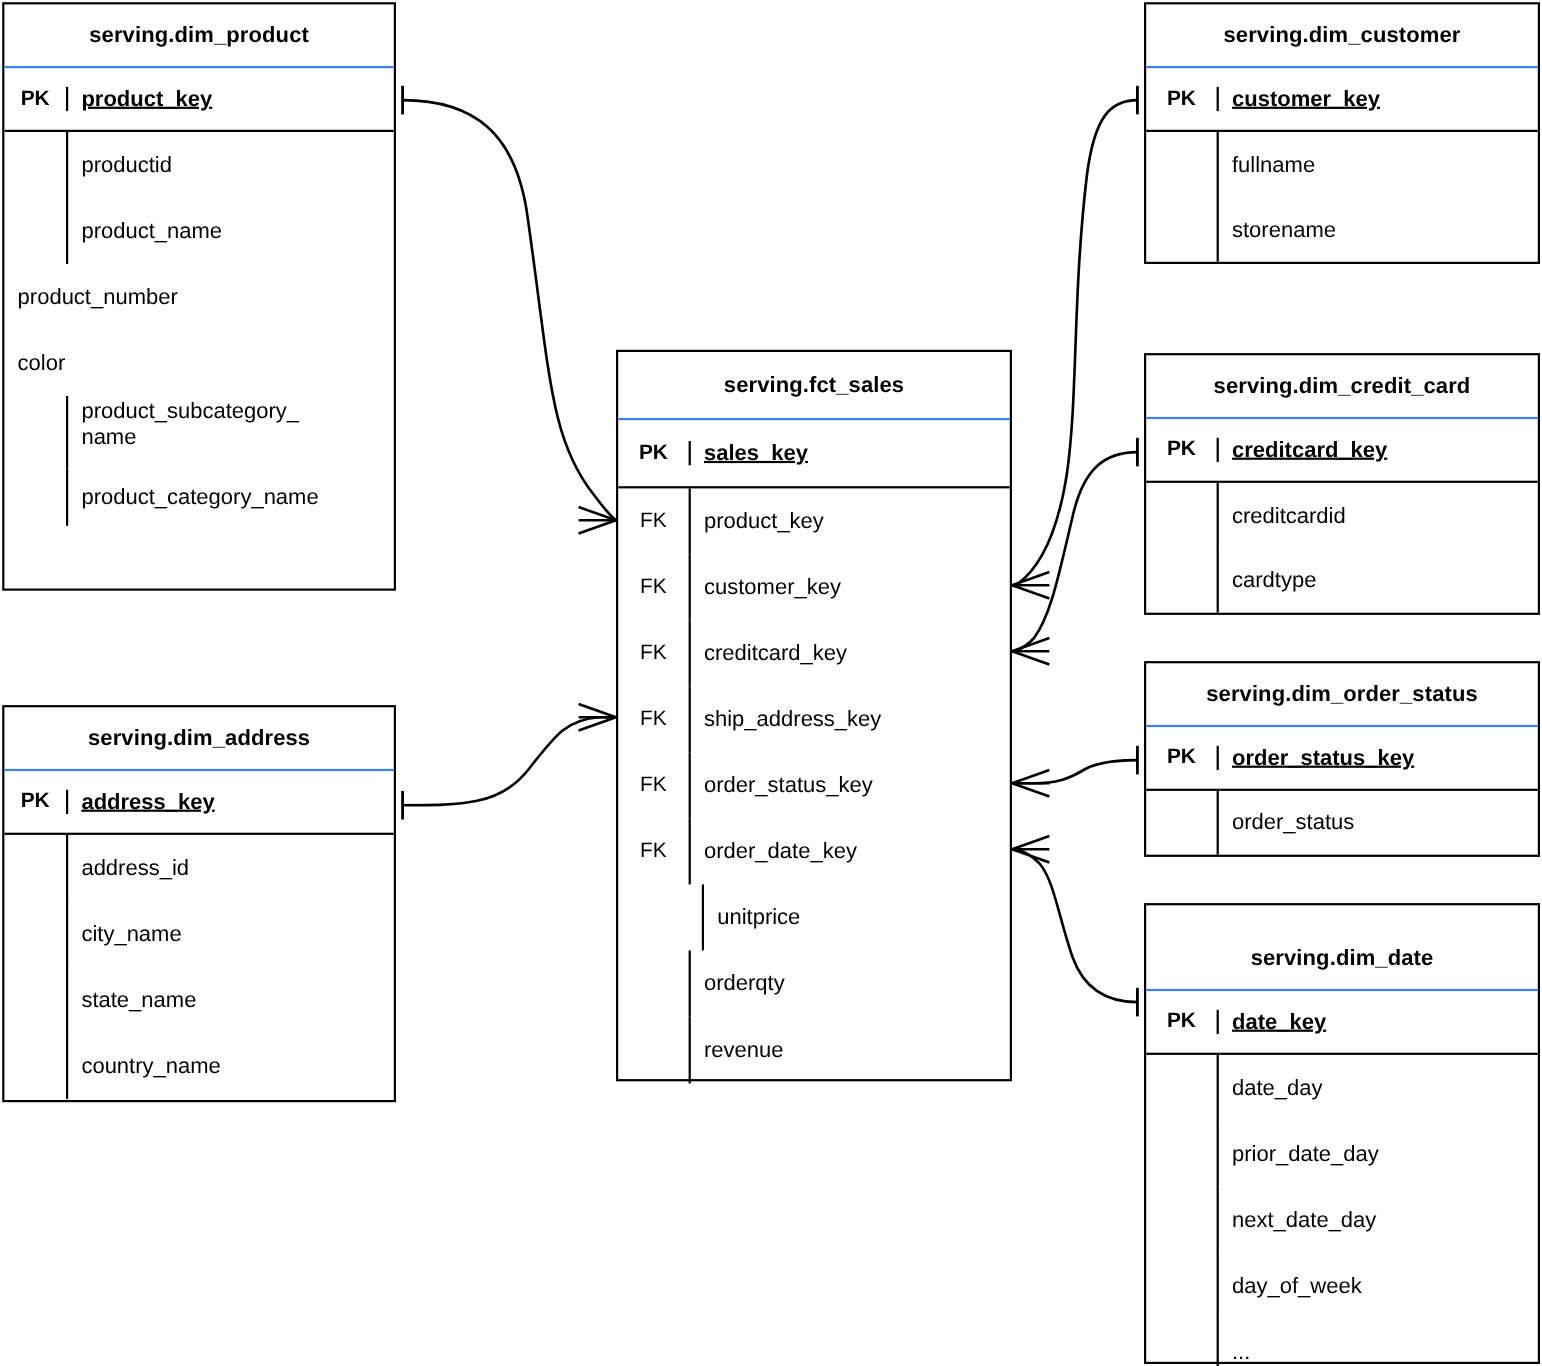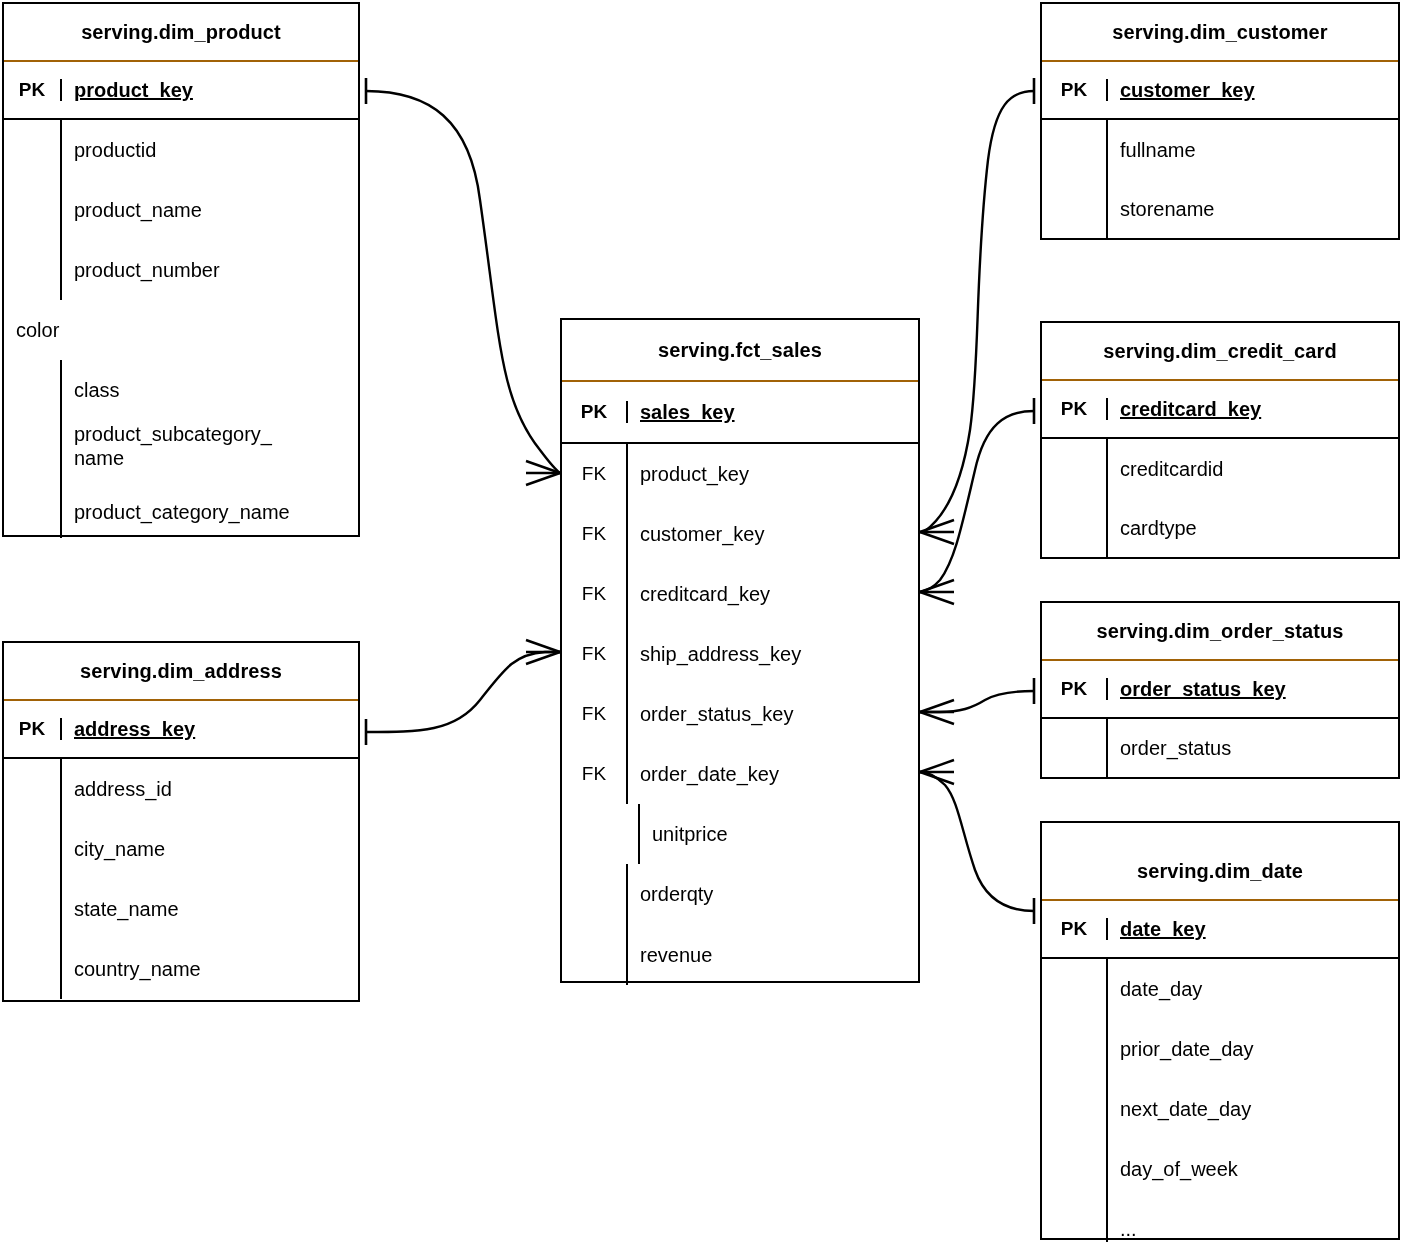--- a/index.html
+++ b/index.html
@@ -31,21 +31,21 @@
     position: absolute;
     border: 2px solid #000;
     background: #fff;
     z-index: 2;
   }
   .ent-title {
     text-align: right;
     font-weight: bold;
     font-size: 20px;
     letter-spacing: 0.1px;
-    border-bottom: 2px solid #a16207;
+    border-bottom: 2px solid #3b82f6;
     display: flex;
     align-items: center;
     justify-content: center;
   }
   .ent-row {
     display: flex;
     align-items: center;
   }
   .ent-row.pkrow {
     border-bottom: 2px solid #000;
@@ -155,31 +155,27 @@
       </div>
       <div class="attrs">
         <div class="attr-line" style="height: 60px;">
           <div class="attr-gutter" style="width: 58px;"></div>
           <div class="attr-text">productid</div>
         </div>
         <div class="attr-line" style="height: 60px;">
           <div class="attr-gutter" style="width: 58px;"></div>
           <div class="attr-text">product_name</div>
         </div>
-        <div class="attr-line" style="height: 60px;">
+        <div class="attr-line" style="height: 60px; flex-direction: column;">
           <div class="attr-gutter" style="width: 58px;"></div>
           <div class="attr-text">product_number</div>
         </div>
         <div class="attr-line" style="height: 60px; flex-direction: column;">
           <div class="attr-gutter" style="width: 58px;"></div>
           <div class="attr-text">color</div>
-        </div>
-        <div class="attr-line" style="height: 60px;">
-          <div class="attr-gutter" style="width: 58px;"></div>
-          <div class="attr-text">class</div>
         </div>
         <div class="attr-line" style="height: 66px;">
           <div class="attr-gutter" style="width: 58px;"></div>
           <div class="attr-text wrap">product_subcategory_
 name</div>
         </div>
         <div class="attr-line" style="height: 52px;">
           <div class="attr-gutter" style="width: 58px;"></div>
           <div class="attr-text">product_category_name</div>
         </div>

